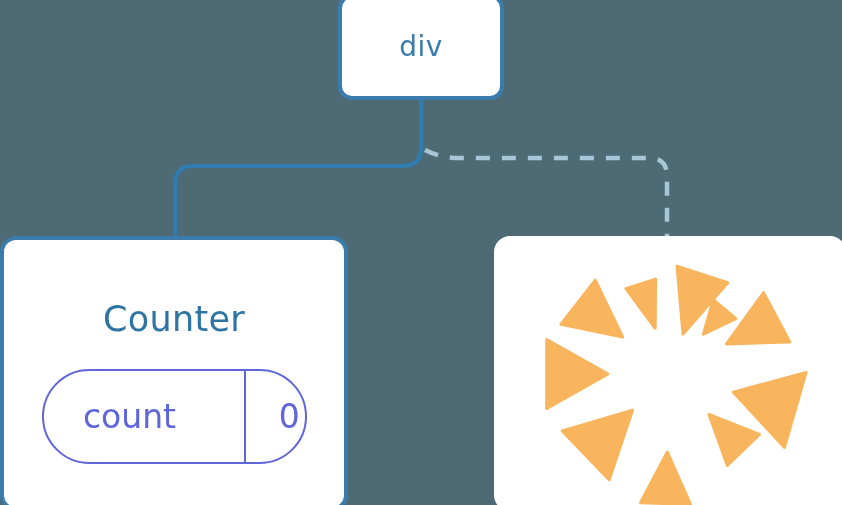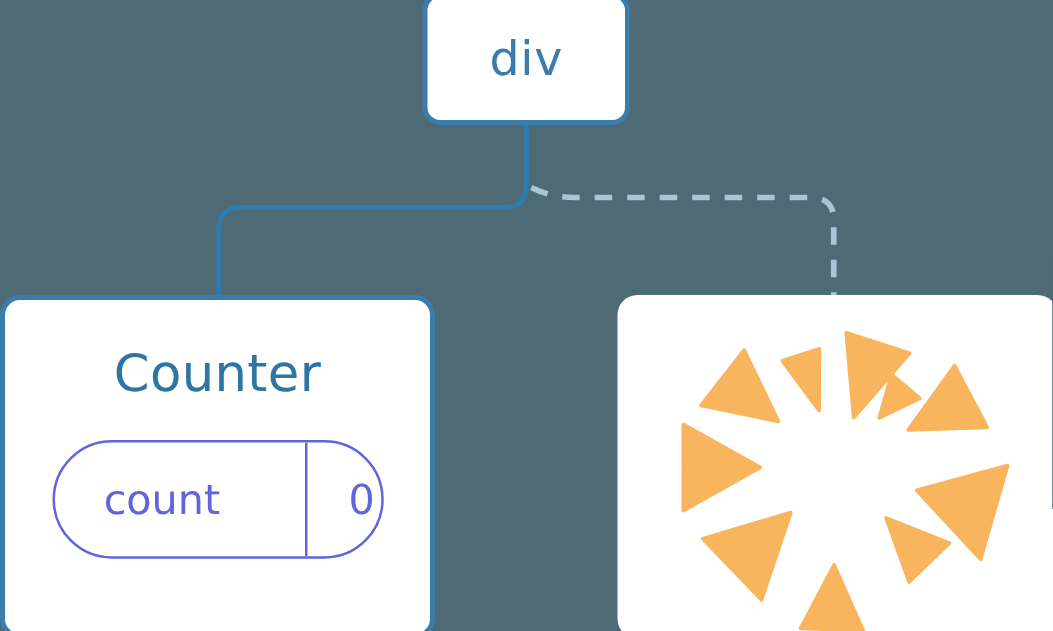--- a/index.html
+++ b/index.html
@@ -34,39 +34,39 @@
     width: 166px;
     height: 106px;
     border: 4px solid #3a7cac;
     border-radius: 14px;
     display: flex;
     align-items: center;
     justify-content: center;
   }
   #node-div .node-label {
     color: #3a7cac;
-    font-size: 38px;
+    font-size: 28px;
     letter-spacing: 0.5px;
     line-height: 1;
   }
   #node-counter {
     left: 0px;
     top: 236px;
     width: 348px;
     height: 275px;
     border: 4px solid #3a7cac;
     border-radius: 16px;
     display: flex;
     flex-direction: column;
     align-items: center;
   }
   #node-counter .node-label {
     color: #2f75a4;
-    font-size: 41px;
-    margin-top: 39px;
+    font-size: 35px;
+    margin-top: 62px;
     line-height: 1;
     letter-spacing: 0.3px;
   }
   #state-pill {
     margin-top: 32px;
     width: 265px;
     height: 95px;
     border: 2.5px solid #5f65da;
     border-radius: 48px;
     display: flex;

